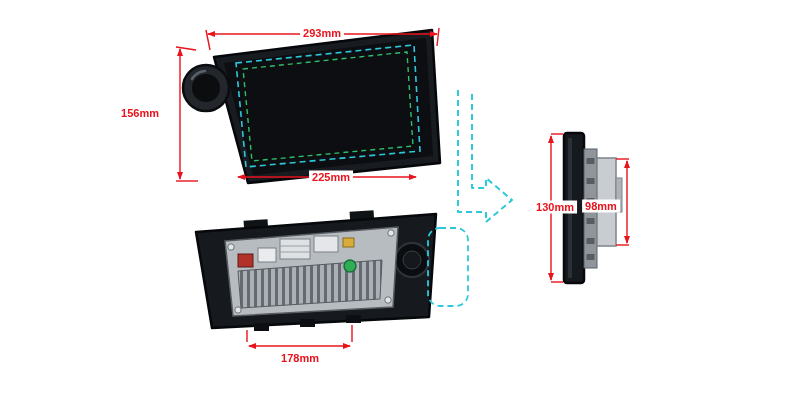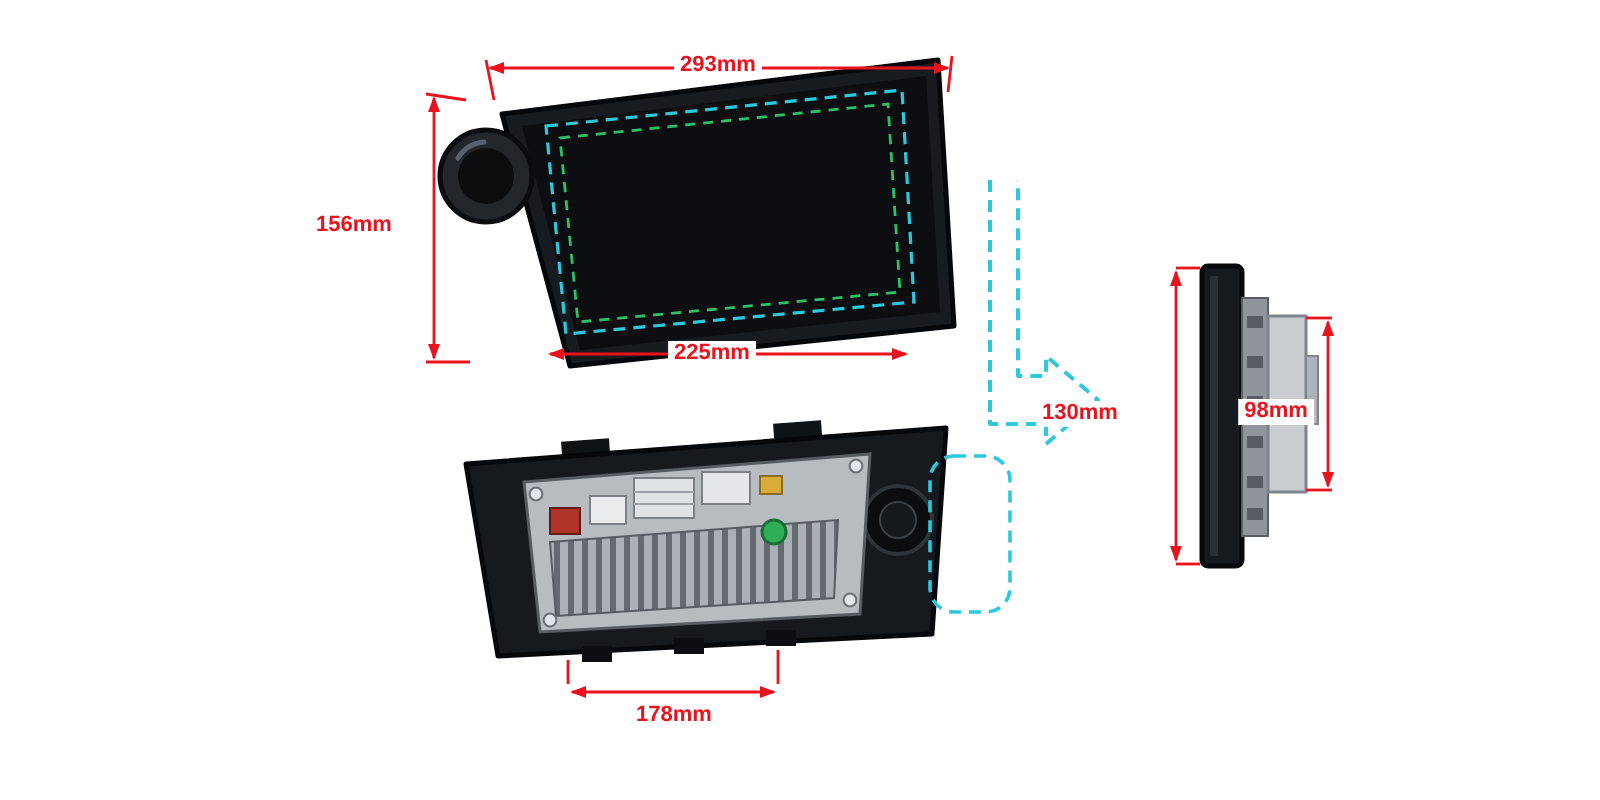--- a/index.html
+++ b/index.html
@@ -1,17 +1,17 @@
 <!DOCTYPE html>
 <html><head>
 <meta charset="utf-8">
 <style>
   html,body{margin:0;padding:0;background:#ffffff;}
   #page{position:relative;width:748px;height:400px;background:#ffffff;overflow:hidden;
-        font-family:"Liberation Sans",sans-serif;margin-left:37px;}
+        font-family:"Liberation Sans",sans-serif;}
   .dim-label{position:absolute;transform:translate(-50%,-50%);background:#ffffff;
              color:#e8131c;font-size:11px;font-weight:bold;line-height:13px;
              padding:0 3px;white-space:nowrap;z-index:5;}
   svg{position:absolute;left:0;top:0;}
 </style>
 </head>
 <body>
 
 <div id="page">
 
@@ -117,21 +117,21 @@
       <line x1="627" y1="161" x2="627" y2="243" marker-start="url(#arr)" marker-end="url(#arr)"></line>
       <line x1="616" y1="159" x2="629" y2="159"></line>
       <line x1="616" y1="245" x2="629" y2="245"></line>
     </g>
   </svg>
 
   <div class="dim-label" style="left:322px;top:33px;">293mm</div>
 
   <div class="dim-label" style="left:140px;top:113px;">156mm</div>
 
-  <div class="dim-label" style="left:319px;top:177px;">225mm</div>
+  <div class="dim-label" style="left:331px;top:177px;">225mm</div>
 
   <div class="dim-label" style="left:300px;top:358px;">178mm</div>
 
-  <div class="dim-label" style="left:503px;top:207px;">130mm</div>
+  <div class="dim-label" style="left:555px;top:207px;">130mm</div>
 
   <div class="dim-label" style="left:601px;top:206px;">98mm</div>
 
 </div>
 
 </body></html>

